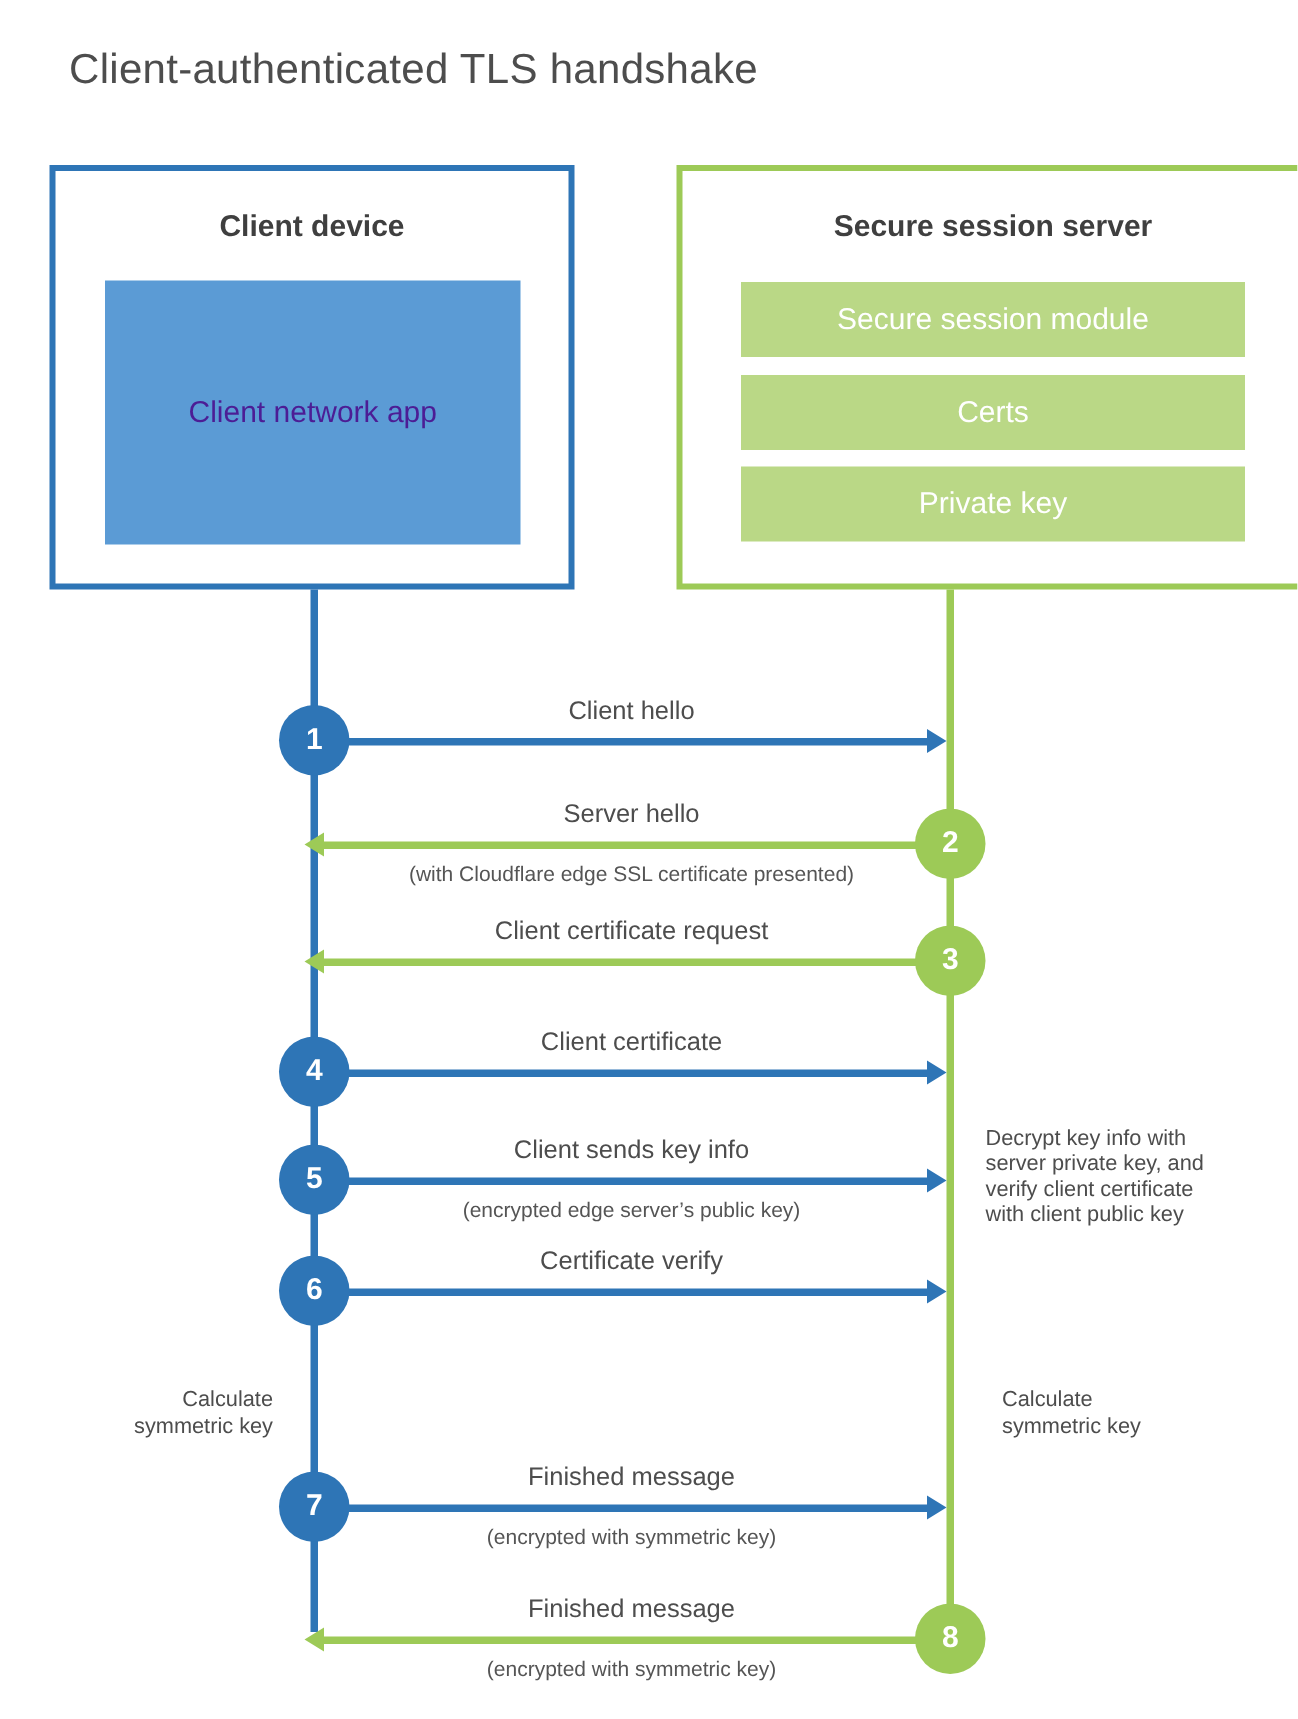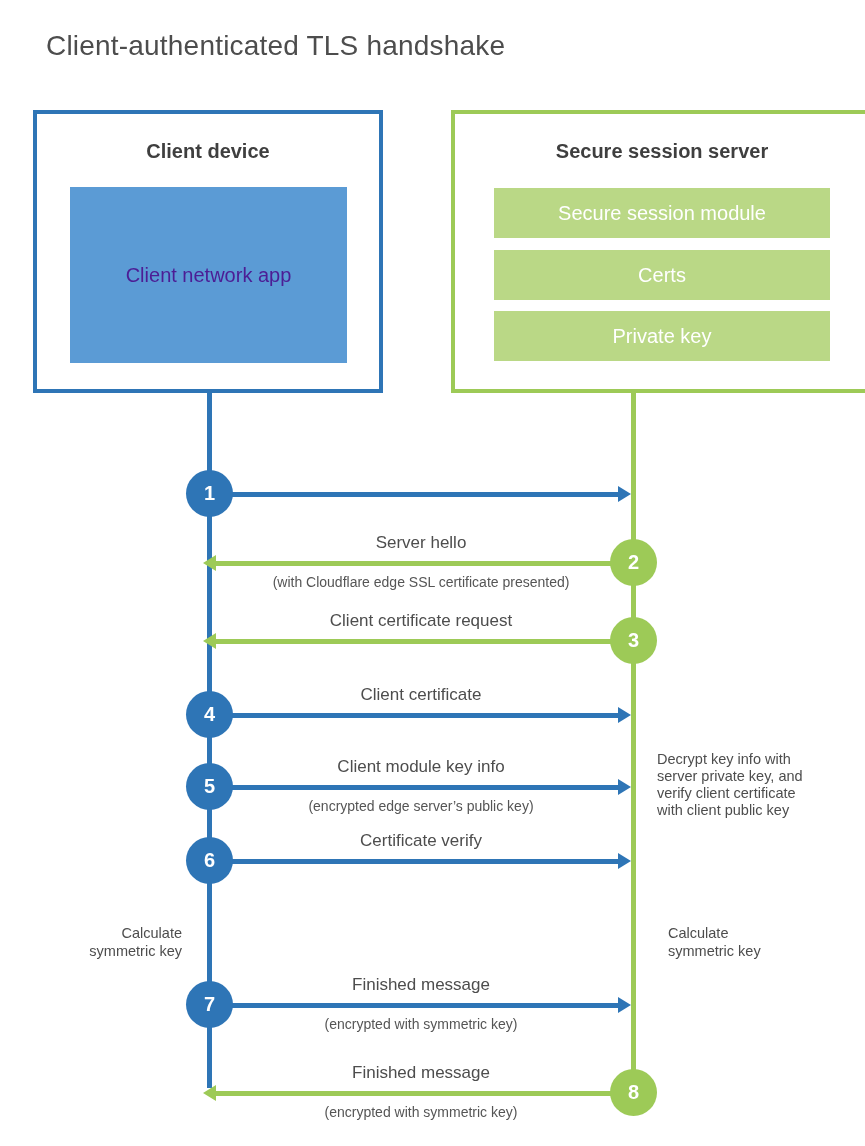--- a/index.html
+++ b/index.html
@@ -156,20 +156,21 @@
     <div class="server-bar" style="top:197px">Private key</div>
   </div>
 
   <div class="vline blue"></div>
   <div class="vline green"></div>
 
   <div class="arrow blue right" style="top:492px">
     <div class="shaft"></div>
     <div class="head"></div>
   </div>
+  <div class="msg-label" style="top:464px">Client hello</div>
   <div class="badge blue" style="top:470px">1</div>
 
   <div class="arrow green left" style="top:561px">
     <div class="shaft"></div>
     <div class="head"></div>
   </div>
   <div class="msg-label" style="top:533px">Server hello</div>
   <div class="msg-sub" style="top:574px">(with Cloudflare edge SSL certificate presented)</div>
   <div class="badge green" style="top:539px">2</div>
 
@@ -184,21 +185,21 @@
     <div class="shaft"></div>
     <div class="head"></div>
   </div>
   <div class="msg-label" style="top:685px">Client certificate</div>
   <div class="badge blue" style="top:691px">4</div>
 
   <div class="arrow blue right" style="top:785px">
     <div class="shaft"></div>
     <div class="head"></div>
   </div>
-  <div class="msg-label" style="top:757px">Client module key info</div>
+  <div class="msg-label" style="top:757px">Client sends key info</div>
   <div class="msg-sub" style="top:798px">(encrypted edge server’s public key)</div>
   <div class="badge blue" style="top:763px">5</div>
 
   <div class="arrow blue right" style="top:859px">
     <div class="shaft"></div>
     <div class="head"></div>
   </div>
   <div class="msg-label" style="top:831px">Certificate verify</div>
   <div class="badge blue" style="top:837px">6</div>
 

